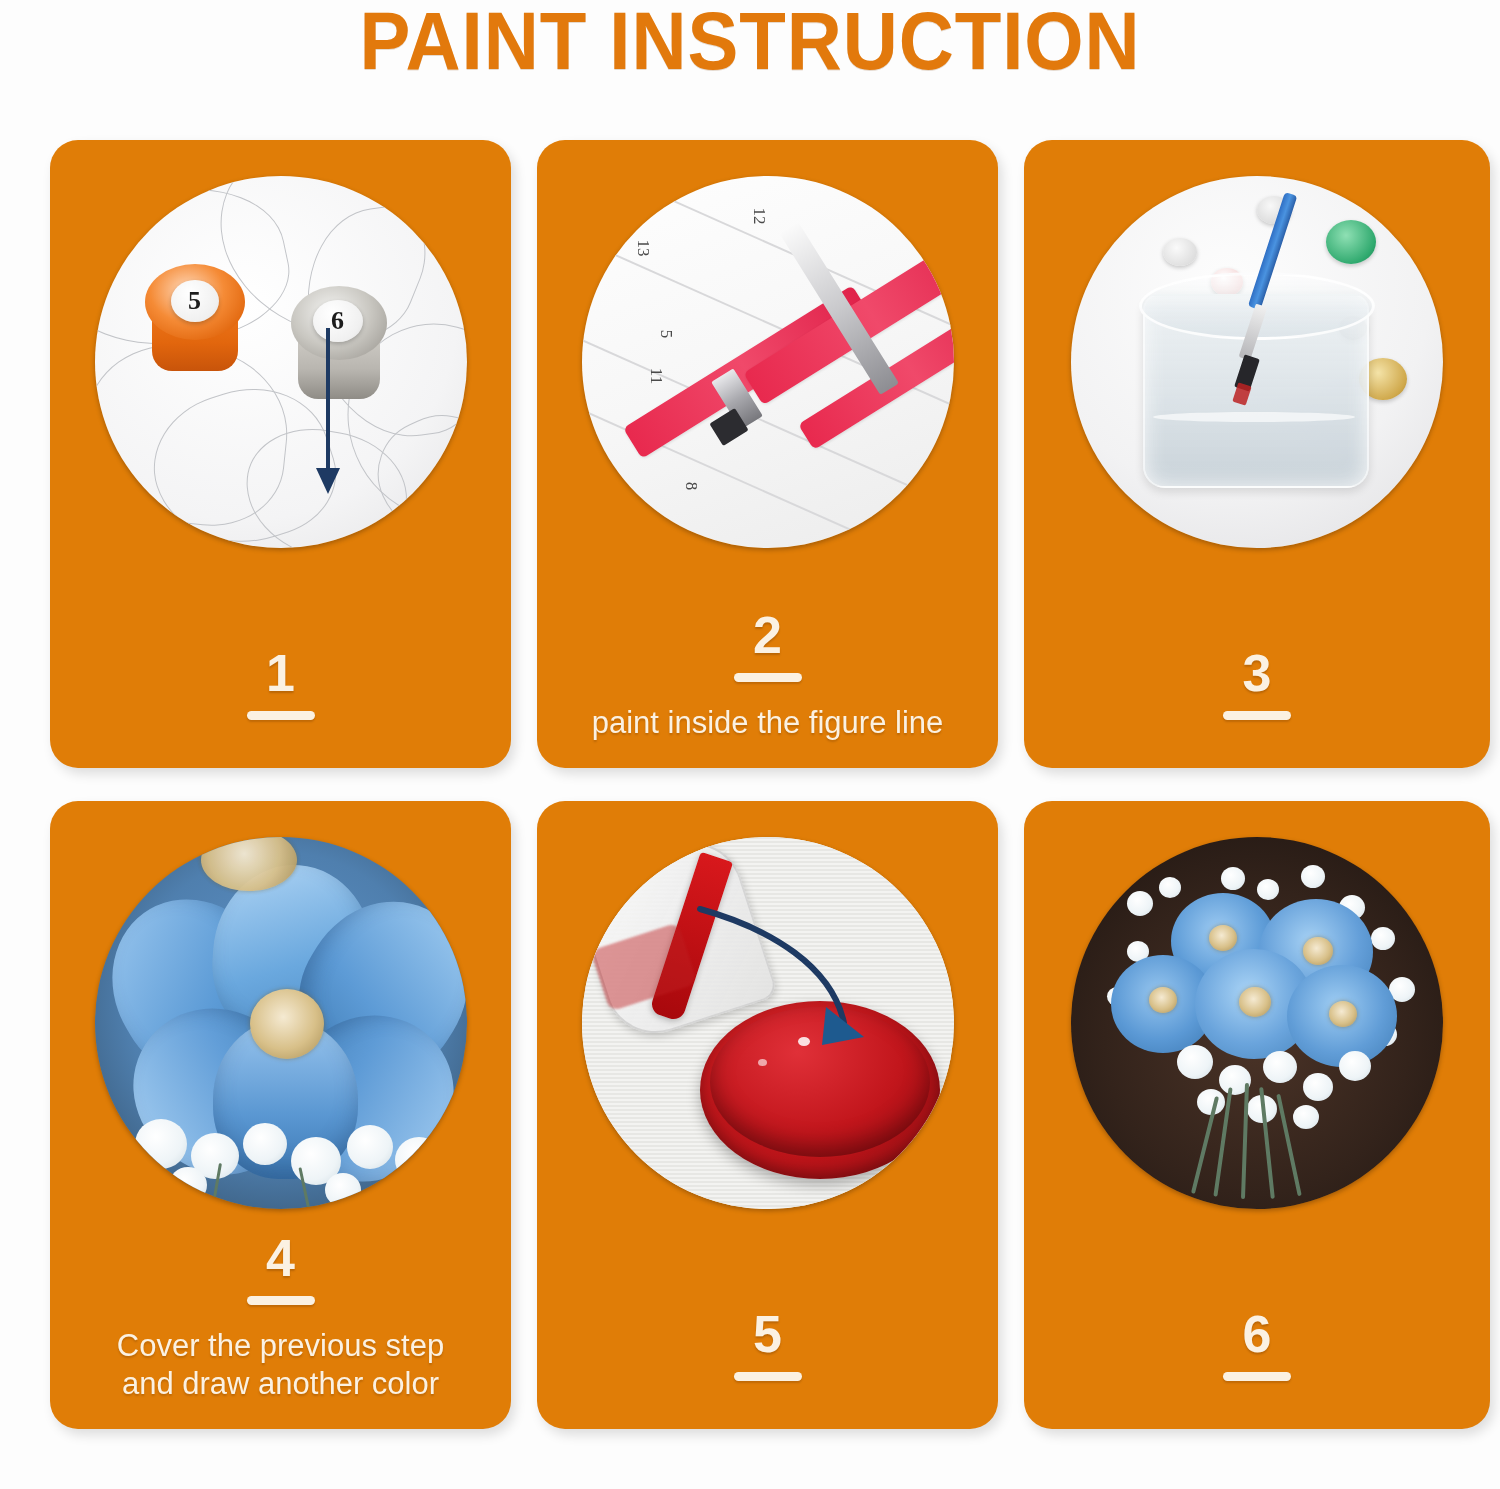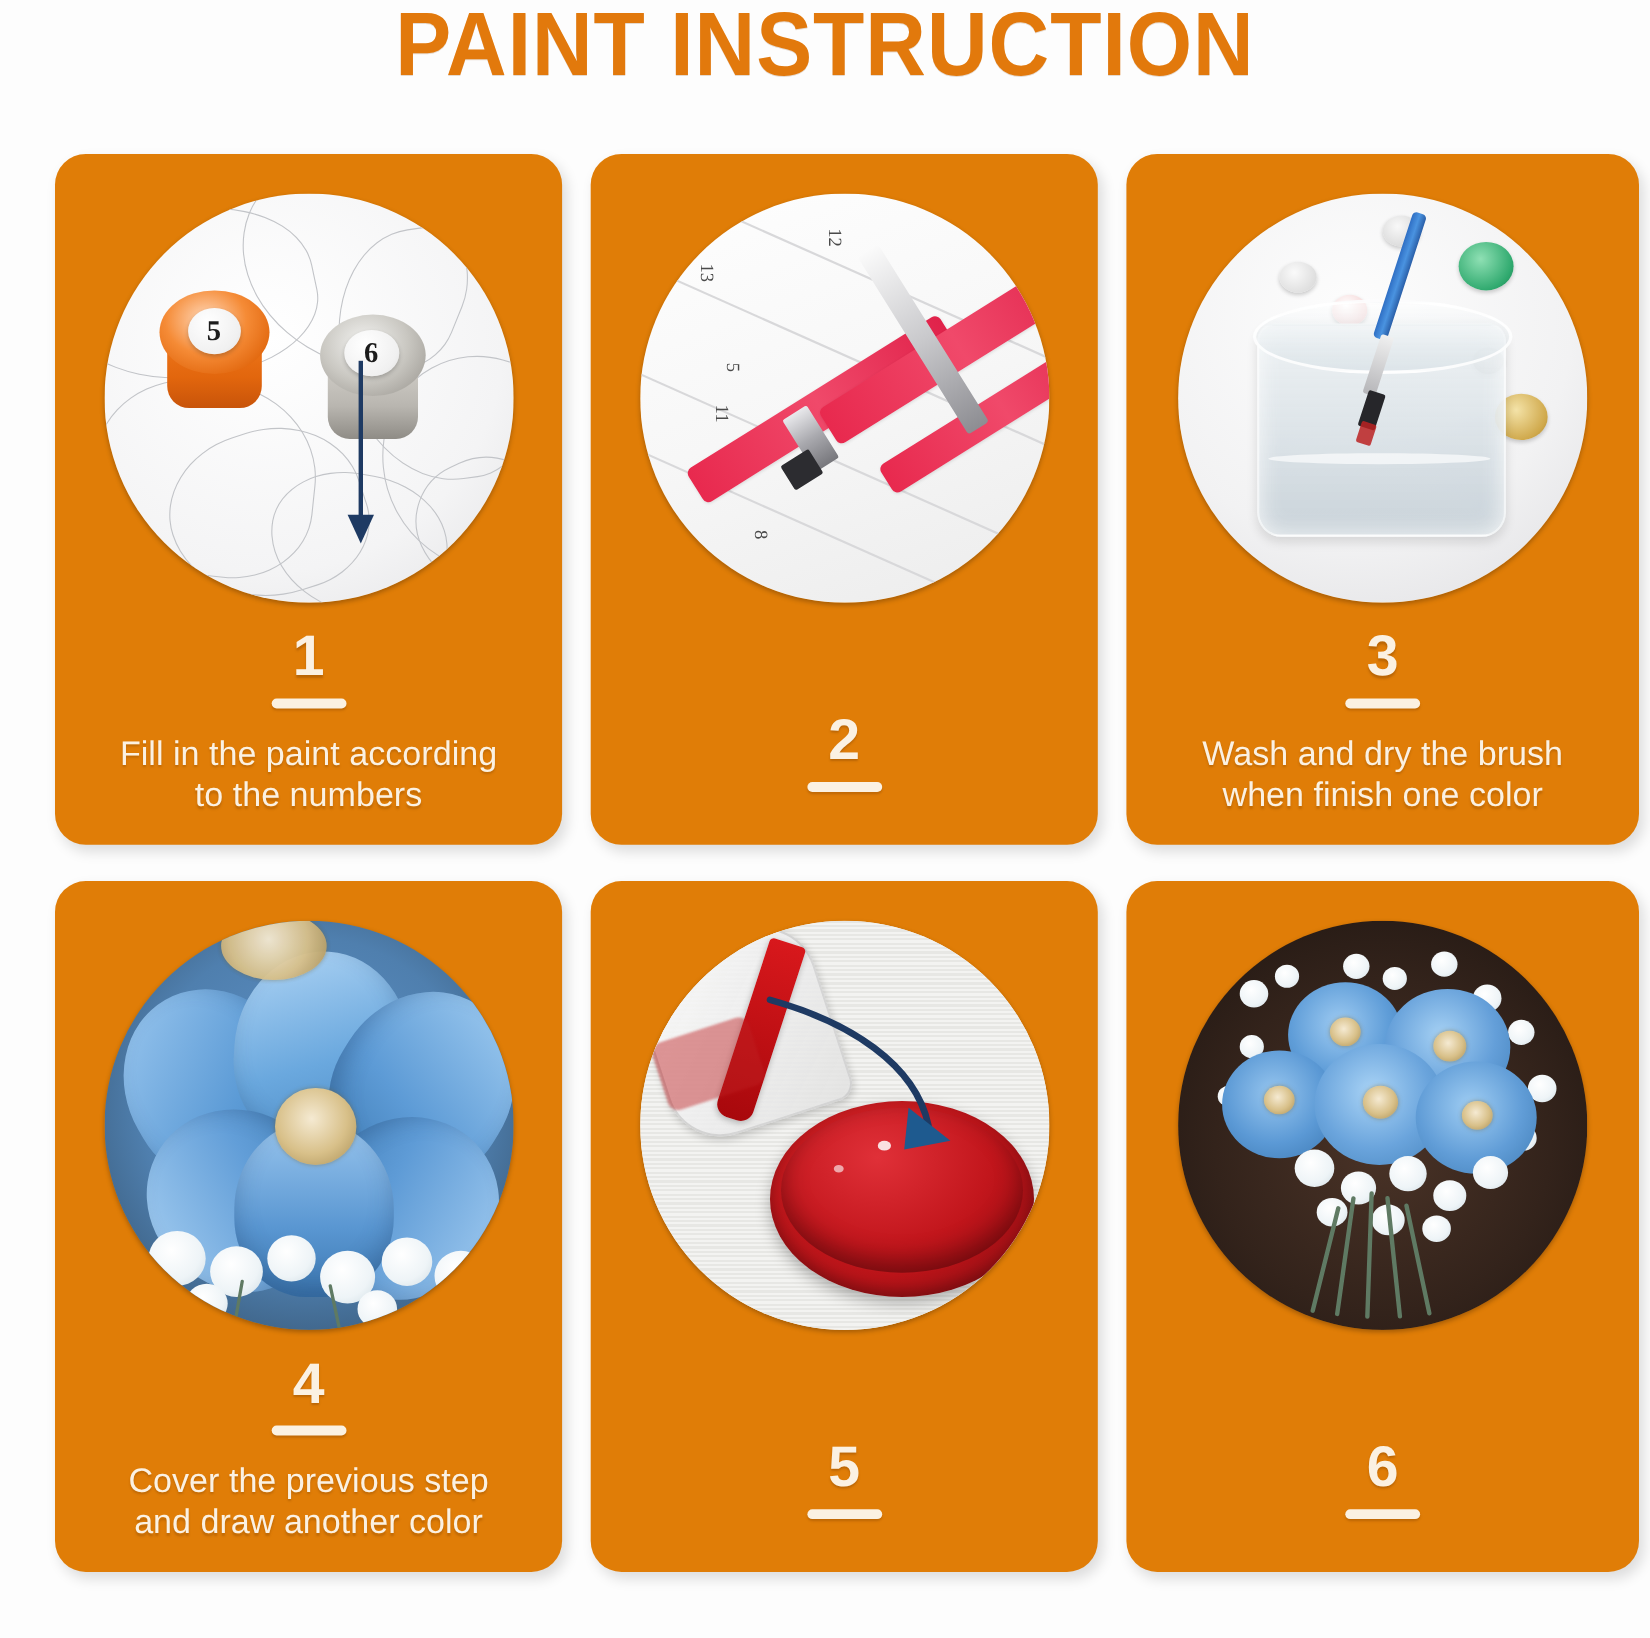--- a/index.html
+++ b/index.html
@@ -224,22 +224,20 @@
         <div class="pot" style="left:196px;top:110px;width:96px;height:74px;background:radial-gradient(ellipse at 42% 35%, #f3f3f1 0%, #c9c7c1 50%, #a9a6a0 80%, rgba(169,166,160,0.6) 100%);filter:blur(0.4px);"></div>
         <div class="pot-lid" style="left:218px;top:124px;width:50px;height:42px;font-size:26px;">6</div>
 
         <div class="arrow-line" style="left:231px;top:152px;width:4px;height:148px;"></div>
         <div class="arrow-head" style="left:221px;top:292px;"></div>
       </div>
     </div>
     <div class="card-caption-block">
       <div class="step-number">1</div>
       <div class="step-divider"></div>
-      <div class="step-caption">Fill in the paint according
-to the numbers</div>
     </div>
   </div>
 
   <div class="card">
     <div class="card-media">
       <div class="ill2">
         <div class="canvas-line" style="left:-20px;top:70px;width:430px;height:1.6px;transform:rotate(24deg);"></div>
         <div class="canvas-line" style="left:-20px;top:150px;width:430px;height:1.6px;transform:rotate(24deg);"></div>
         <div class="canvas-line" style="left:-20px;top:250px;width:430px;height:1.6px;transform:rotate(24deg);"></div>
         <div class="canvas-line" style="left:-20px;top:320px;width:430px;height:1.6px;transform:rotate(24deg);"></div>
@@ -255,20 +253,21 @@
         <div class="stroke-red" style="left:205px;top:180px;width:250px;height:30px;transform:rotate(-32deg);"></div>
 
         <div class="brush-handle" style="left:196px;top:52px;width:22px;height:190px;transform:rotate(-32deg);transform-origin:top center;"></div>
         <div class="brush-ferrule" style="left:142px;top:195px;width:26px;height:56px;transform:rotate(-32deg);"></div>
         <div class="brush-tip" style="left:132px;top:238px;width:30px;height:26px;transform:rotate(-32deg);"></div>
       </div>
     </div>
     <div class="card-caption-block">
       <div class="step-number">2</div>
       <div class="step-divider"></div>
+      <div class="step-caption">paint inside the figure line</div>
     </div>
   </div>
 
   <div class="card">
     <div class="card-media">
       <div class="ill3">
 
         <div class="mini-pot" style="left:92px;top:62px;width:34px;height:28px;background:radial-gradient(circle at 40% 35%,#fafafa,#d4d4d4);"></div>
         <div class="mini-pot" style="left:186px;top:20px;width:34px;height:28px;background:radial-gradient(circle at 40% 35%,#f8f8f8,#cfcfcf);"></div>
         <div class="mini-pot" style="left:255px;top:44px;width:50px;height:44px;background:radial-gradient(circle at 40% 35%,#8fe0b4,#2fa96e 70%,#1d7a4d);"></div>
@@ -283,22 +282,20 @@
 
         <div class="blue-handle" style="left:214px;top:16px;width:13px;height:120px;transform:rotate(18deg);transform-origin:top left;"></div>
         <div style="position:absolute;left:176px;top:128px;width:12px;height:56px;background:linear-gradient(180deg,#f0f0f0,#b5b5b8);transform:rotate(18deg);border-radius:2px;"></div>
         <div style="position:absolute;left:168px;top:180px;width:16px;height:34px;background:#26262a;transform:rotate(18deg);border-radius:2px;"></div>
         <div style="position:absolute;left:164px;top:208px;width:14px;height:20px;background:#bb2222;transform:rotate(18deg);border-radius:2px;opacity:0.85;"></div>
       </div>
     </div>
     <div class="card-caption-block">
       <div class="step-number">3</div>
       <div class="step-divider"></div>
-      <div class="step-caption">Wash and dry the brush
-when finish one color</div>
     </div>
   </div>
 
   <div class="card">
     <div class="card-media">
       <div class="illflower" style="background:radial-gradient(circle at 50% 45%, #5f93c9 0%, #4f7fae 55%, #2f4a63 100%);">
 
         <div class="petal" style="left:20px;top:60px;width:160px;height:180px;background:linear-gradient(145deg,#9cc8ef,#5c9bd6 60%,#3f7cb6);transform:rotate(-30deg);box-shadow:inset -6px -10px 20px rgba(30,60,100,0.3);"></div>
         <div class="petal" style="left:118px;top:28px;width:160px;height:180px;background:linear-gradient(160deg,#b2d6f5,#6aa8de 55%,#4785c0);transform:rotate(4deg);box-shadow:inset -6px -10px 20px rgba(30,60,100,0.28);"></div>
         <div class="petal" style="left:210px;top:62px;width:160px;height:180px;background:linear-gradient(200deg,#9fcbf0,#5d9bd6 60%,#3e7bb4);transform:rotate(32deg);box-shadow:inset 6px -10px 20px rgba(30,60,100,0.3);"></div>

